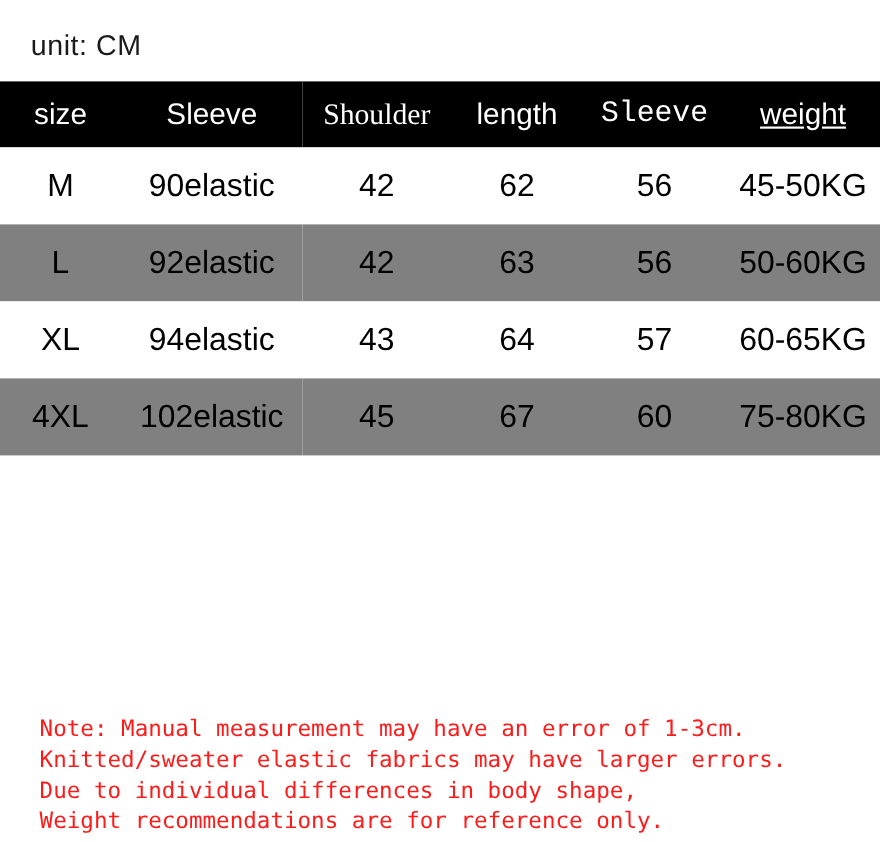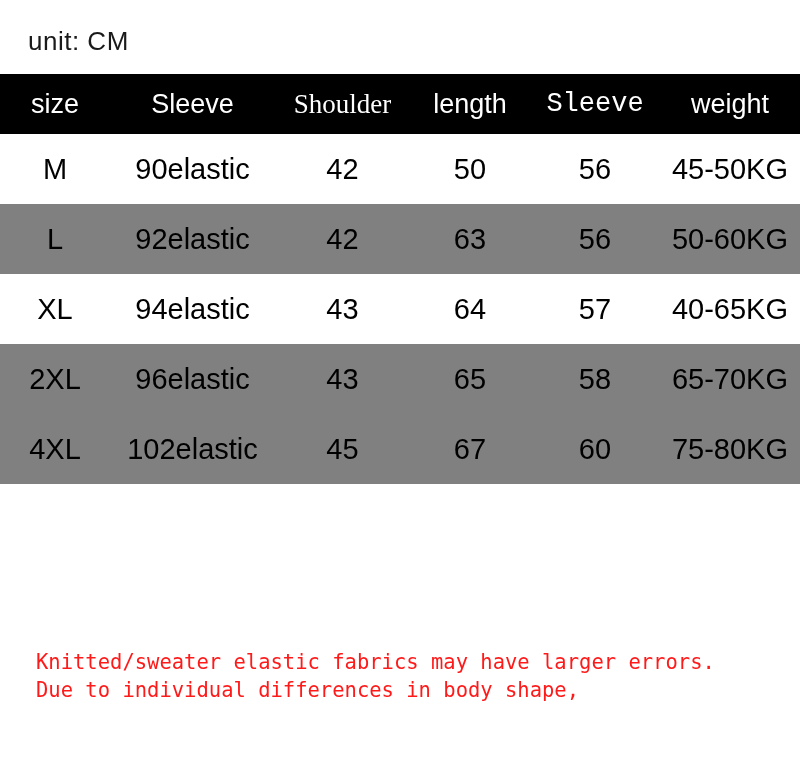--- a/index.html
+++ b/index.html
@@ -67,21 +67,21 @@
   }
   .row-light td, .row-dark td {
     height: 70px;
     font-size: 29px;
   }
   .col-size { width: 110px; }
   .col-chest { width: 165px; }
   .col-shoulder { width: 135px; font-family: Liberation Serif, serif; }
   .col-length { width: 120px; }
   .col-sleeve { width: 130px; font-family: Liberation Mono, monospace; }
-  .col-weight { width: 140px; }
+  .col-weight { width: 140px; text-decoration: underline; }
 
   .notes {
     position: absolute;
     left: 36px;
     top: 648px;
     color: #ff1a1a;
     font-family: "DejaVu Sans Mono", monospace;
     font-size: 20.5px;
     line-height: 28px;
     white-space: nowrap;
@@ -106,57 +106,51 @@
         <th class="col-length">length</th>
         <th class="col-sleeve">Sleeve</th>
         <th class="col-weight">weight</th>
       </tr>
     </thead>
     <tbody>
       <tr class="row-light">
         <td>M</td>
         <td>90elastic</td>
         <td>42</td>
-        <td>50</td>
+        <td>62</td>
         <td>56</td>
         <td>45-50KG</td>
       </tr>
       <tr class="row-dark">
         <td>L</td>
         <td>92elastic</td>
         <td>42</td>
         <td>63</td>
         <td>56</td>
         <td>50-60KG</td>
       </tr>
       <tr class="row-light">
         <td>XL</td>
         <td>94elastic</td>
         <td>43</td>
         <td>64</td>
         <td>57</td>
-        <td>40-65KG</td>
-      </tr>
-      <tr class="row-dark">
-        <td>2XL</td>
-        <td>96elastic</td>
-        <td>43</td>
-        <td>65</td>
-        <td>58</td>
-        <td>65-70KG</td>
+        <td>60-65KG</td>
       </tr>
       <tr class="row-dark">
         <td>4XL</td>
         <td>102elastic</td>
         <td>45</td>
         <td>67</td>
         <td>60</td>
         <td>75-80KG</td>
       </tr>
     </tbody>
   </table>
 
   <div class="notes">
+    <div>Note: Manual measurement may have an error of 1-3cm.</div>
     <div>Knitted/sweater elastic fabrics may have larger errors.</div>
     <div>Due to individual differences in body shape,</div>
+    <div>Weight recommendations are for reference only.</div>
   </div>
 
 </div>
 
 </body></html>

